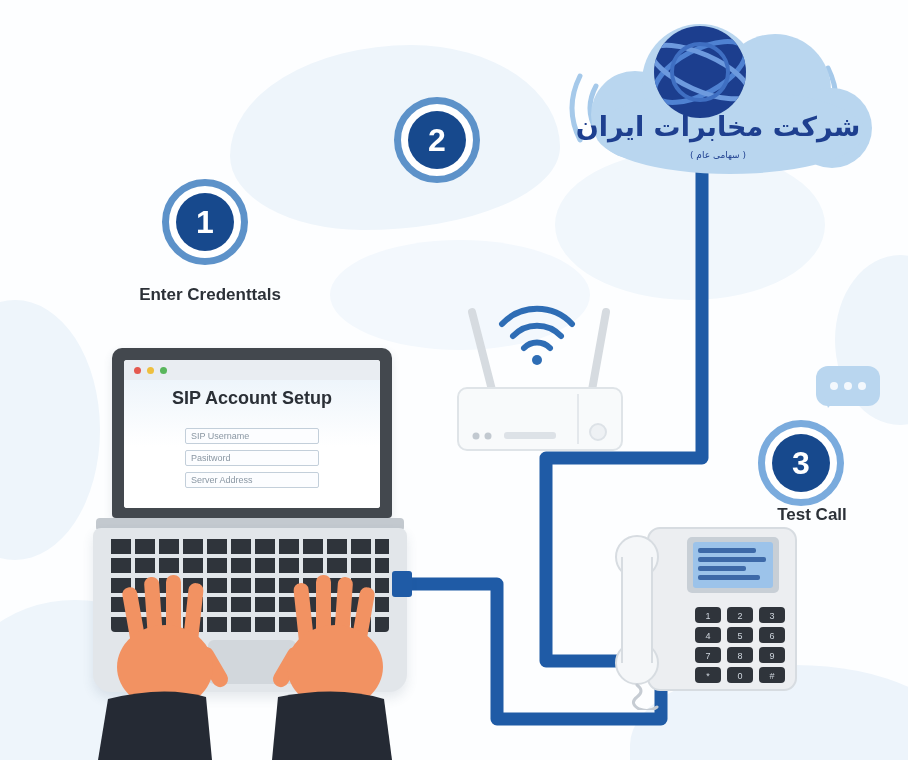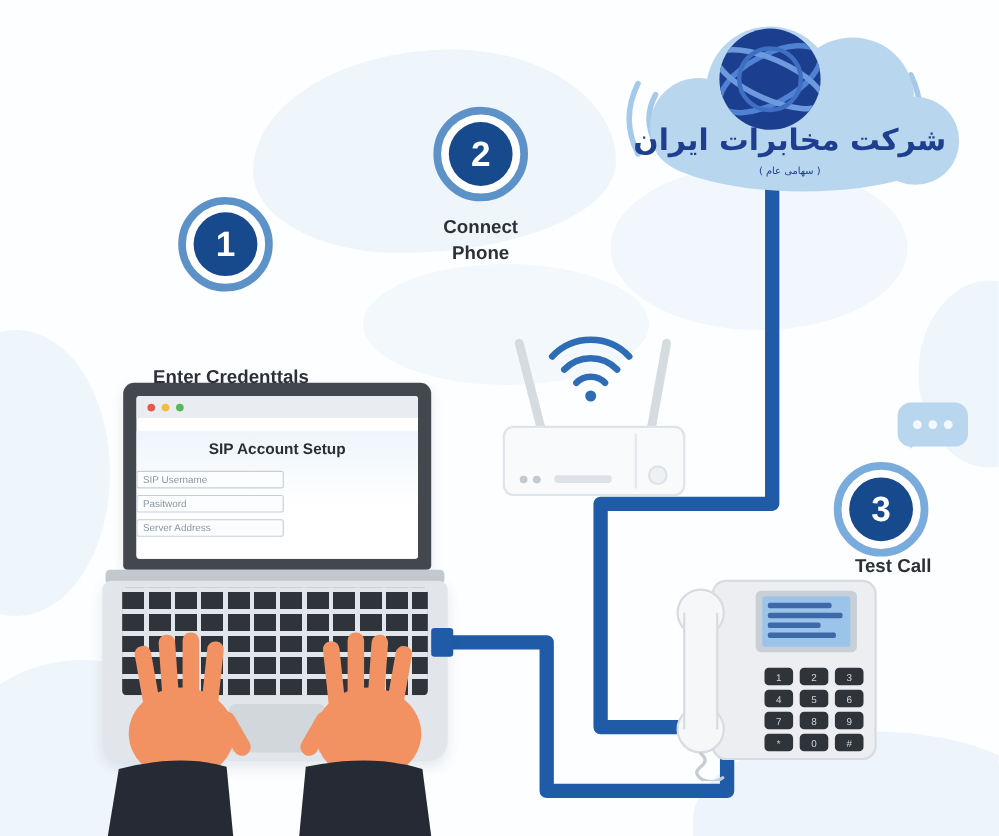--- a/index.html
+++ b/index.html
@@ -34,41 +34,41 @@
     width:58px;height:58px;border-radius:50%;background:#17498d;color:#fff;
     font-weight:bold;font-size:32px;display:flex;align-items:center;justify-content:center;
   }
   .step1{left:162px;top:179px;}
   .step2{left:394px;top:97px;}
   .step3{left:758px;top:420px;border-color:#7aabdd;}
   .step-label{
     position:absolute;z-index:4;font-weight:bold;color:#2c3138;font-size:17px;
     text-align:center;line-height:1.35;
   }
-  .label1{left:105px;top:284px;width:210px;margin-top:48px;}
+  .label1{left:105px;top:284px;width:210px;}
   .label2{left:377px;top:196px;width:120px;}
   .label3{left:752px;top:504px;width:120px;}
 
   
   .laptop-screen{
     position:absolute;z-index:2;left:112px;top:348px;width:280px;height:170px;
     background:#43484e;border-radius:10px 10px 4px 4px;box-shadow:0 4px 10px rgba(60,80,110,.12);
   }
   .screen-inner{
     position:absolute;left:12px;top:12px;right:12px;bottom:10px;background:#fff;
     border-radius:3px;overflow:hidden;
   }
   .browser-bar{height:20px;background:#e9edf2;display:flex;align-items:center;gap:6px;padding-left:10px;}
   .dot{width:7px;height:7px;border-radius:50%;}
   .dot.red{background:#e4584e;}
   .dot.yellow{background:#eebf3e;}
   .dot.green{background:#59b65c;}
   .screen-content{background:linear-gradient(#eef5fb,#ffffff 45%);height:100%;}
-  .screen-title{text-align:center;font-size:14px;font-weight:bold;color:#2a2f36;padding-top:8px;margin:12px;}
-  .sip-form{display:flex;flex-direction:column;margin-top:7px;gap:6px;}
+  .screen-title{text-align:center;font-size:18px;font-weight:bold;color:#2a2f36;padding-top:8px;margin:0;}
+  .sip-form{display:flex;flex-direction:column;align-items:center;margin-top:19px;gap:6px;}
   .field{
     width:134px;height:16px;border:1px solid #c3cfda;background:#fcfdff;border-radius:2px;
     font-size:9px;color:#5d6a77;padding:0 5px;box-sizing:border-box;outline:none;
     font-family:"Liberation Sans",sans-serif;
   }
   .field::placeholder{color:#8a97a3;}
   .laptop-hinge{position:absolute;z-index:2;left:96px;top:518px;width:308px;height:13px;background:#c3c9cf;border-radius:4px;}
   .laptop-base{
     position:absolute;z-index:2;left:93px;top:528px;width:314px;height:164px;
     background:#e2e6ea;border-radius:8px 8px 18px 18px;box-shadow:0 6px 12px rgba(60,80,110,.12);
@@ -268,21 +268,20 @@
   </svg>
 
   <div class="step-badge step1">
     <div class="num-circle">1</div>
   </div>
   <div class="step-label label1">Enter Credenttals</div>
 
   <div class="step-badge step2">
     <div class="num-circle">2</div>
   </div>
-  <div class="step-label label2">Connect Phone</div>
 
   <div class="step-badge step3">
     <div class="num-circle">3</div>
   </div>
   <div class="step-label label3">Test Call</div>
 
   <div class="speech-bubble">
     <span class="speech-dot"></span>
     <span class="speech-dot"></span>
     <span class="speech-dot"></span>

